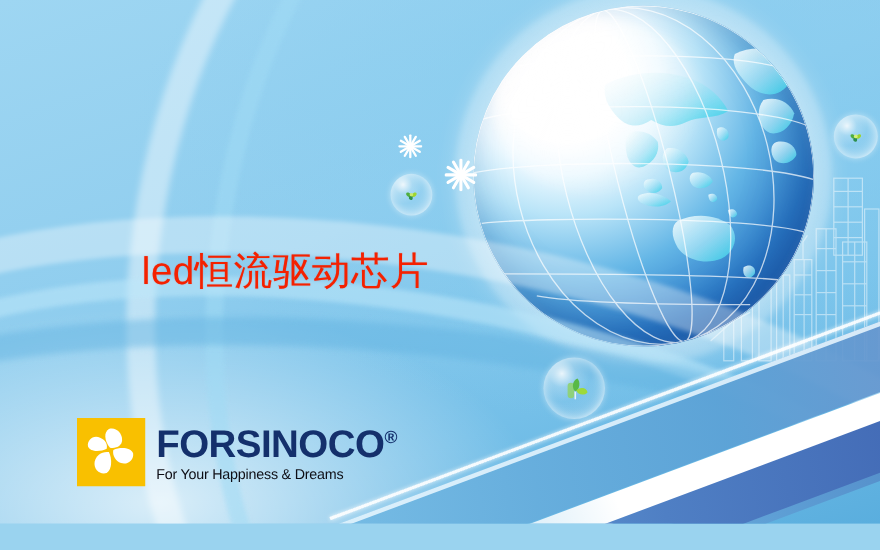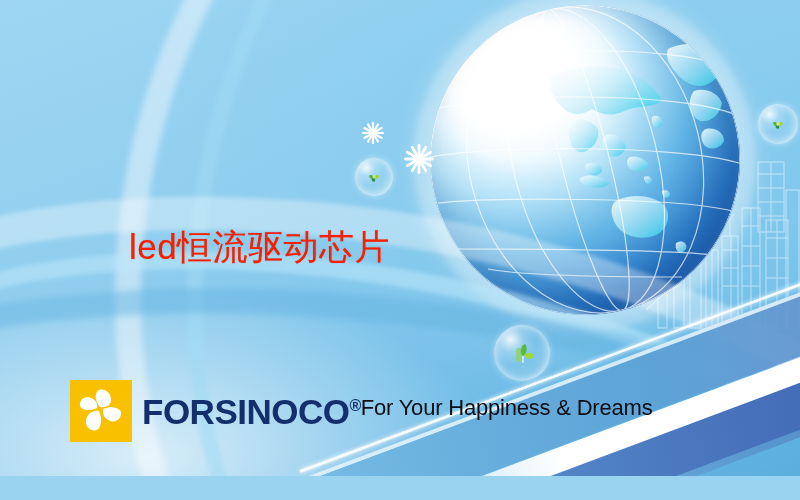--- a/index.html
+++ b/index.html
@@ -165,29 +165,29 @@
 
   
   #logo{
     position:absolute; left:70px; top:380px;
     display:flex; align-items:center; gap:10px;
   }
   #logo-mark{
     width:62px; height:62px; background:#f9c000;
     display:block; flex:none;
   }
-  #logo-text{ display:flex; flex-direction:row; line-height:1; }
+  #logo-text{ display:flex; flex-direction:column; line-height:1; }
   #logo-name{
     font-size:35px; font-weight:bold; color:#14306c;
     letter-spacing:-0.5px;
     font-family:"Liberation Sans", sans-serif;
   }
   #logo-name sup{ font-size:16px; vertical-align:super; font-weight:bold; }
   #logo-tagline{
-    font-size:22px; color:#0d0d14; margin-top:3px;
+    font-size:13px; color:#0d0d14; margin-top:3px;
     letter-spacing:-0.2px;
     font-family:"Liberation Sans", sans-serif;
   }
 </style>
 </head>
 <body>
 
 <div id="banner">
 
   <div class="ribbon rb1"></div>

